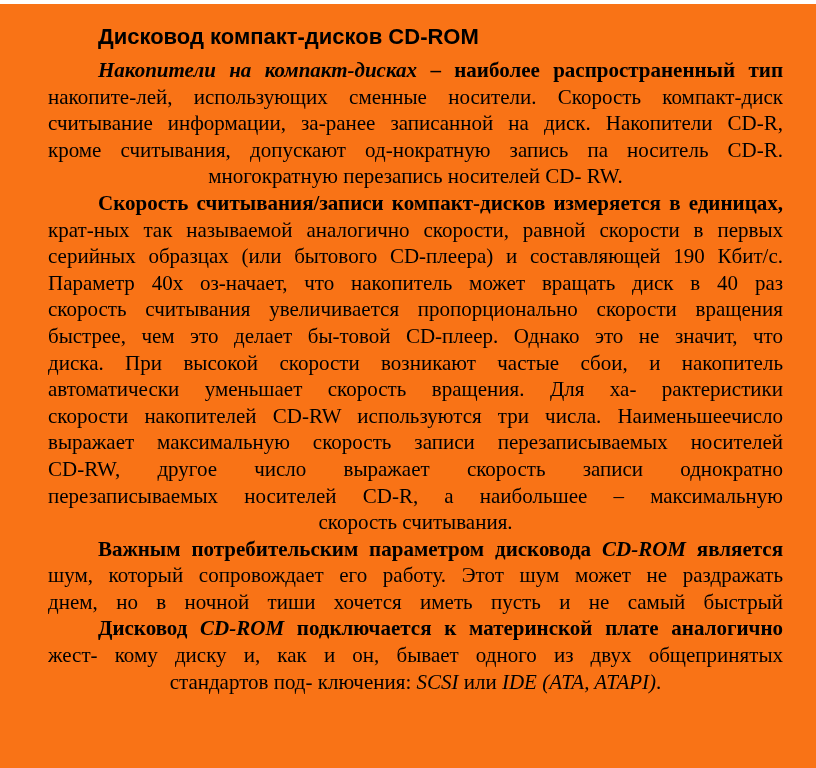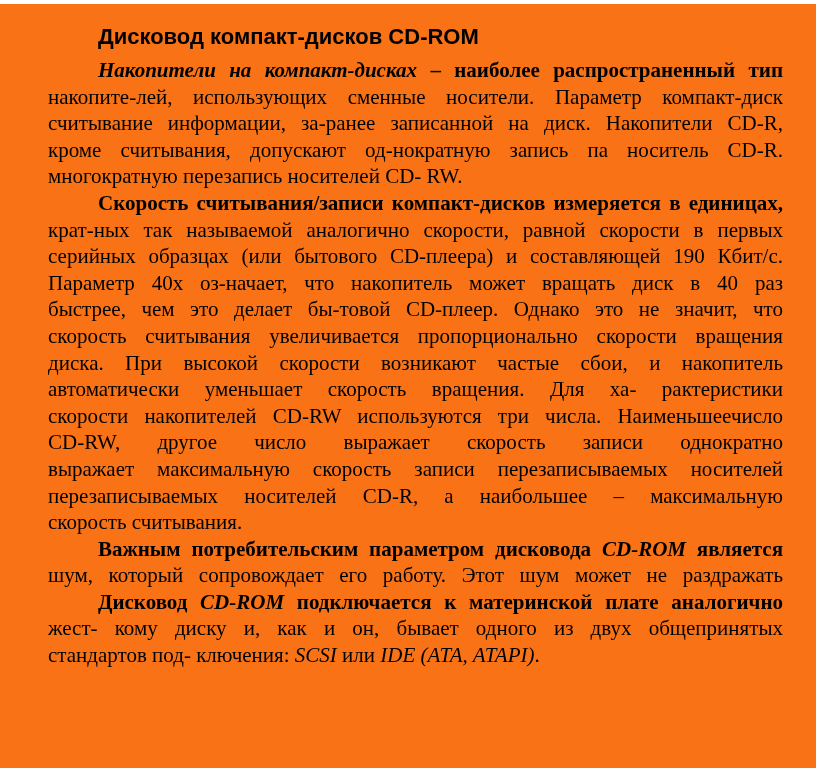--- a/index.html
+++ b/index.html
@@ -47,61 +47,62 @@
     text-align: justify;
     white-space: normal;
   }
   .line.j::after {
     content: "";
     display: inline-block;
     width: 100%;
     height: 0;
   }
   .line.last {
-    text-align: left;
+    text-align: center;
   }
   .line.ind {
     text-indent: 50px;
     font-weight: bold;
   }
   .it {
     font-style: italic;
   }
 </style>
 </head>
 <body>
 
 <div class="page">
   <h1 class="doc-title">Дисковод компакт-дисков CD-ROM</h1>
   <div class="doc-body">
       <div class="para">
         <div class="line j ind"><span class="it">Накопители на компакт-дисках</span><span> – наиболее распространенный тип</span></div>
-        <div class="line j"><span>накопите-лей, использующих сменные носители. Параметр компакт-диск</span></div>
+        <div class="line j"><span>накопите-лей, использующих сменные носители. Скорость компакт-диск</span></div>
         <div class="line j"><span>считывание информации, за-ранее записанной на диск. Накопители CD-R,</span></div>
         <div class="line j"><span>кроме считывания, допускают од-нократную запись па носитель CD-R.</span></div>
         <div class="line last"><span>многократную перезапись носителей CD- RW.</span></div>
       </div>
       <div class="para">
         <div class="line j ind"><span>Скорость считывания/записи компакт-дисков измеряется в единицах,</span></div>
         <div class="line j"><span>крат-ных так называемой аналогично скорости, равной скорости в первых</span></div>
         <div class="line j"><span>серийных образцах (или бытового CD-плеера) и составляющей 190 Кбит/с.</span></div>
         <div class="line j"><span>Параметр 40x оз-начает, что накопитель может вращать диск в 40 раз</span></div>
+        <div class="line j"><span>скорость считывания увеличивается пропорционально скорости вращения</span></div>
         <div class="line j"><span>быстрее, чем это делает бы-товой CD-плеер. Однако это не значит, что</span></div>
-        <div class="line j"><span>скорость считывания увеличивается пропорционально скорости вращения</span></div>
         <div class="line j"><span>диска. При высокой скорости возникают частые сбои, и накопитель</span></div>
         <div class="line j"><span>автоматически уменьшает скорость вращения. Для ха- рактеристики</span></div>
         <div class="line j"><span>скорости накопителей CD-RW используются три числа. Наименьшеечисло</span></div>
+        <div class="line j"><span>выражает максимальную скорость записи перезаписываемых носителей</span></div>
         <div class="line j"><span>CD-RW, другое число выражает скорость записи однократно</span></div>
-        <div class="line j"><span>выражает максимальную скорость записи перезаписываемых носителей</span></div>
         <div class="line j"><span>перезаписываемых носителей CD-R, а наибольшее – максимальную</span></div>
         <div class="line last"><span>скорость считывания.</span></div>
       </div>
       <div class="para">
         <div class="line j ind"><span>Важным потребительским параметром дисковода </span><span class="it">CD-ROM</span><span> является</span></div>
         <div class="line j"><span>шум, который сопровождает его работу. Этот шум может не раздражать</span></div>
+        <div class="line j"><span>днем, но в ночной тиши хочется иметь пусть и не самый быстрый</span></div>
       </div>
       <div class="para">
         <div class="line j ind"><span>Дисковод </span><span class="it">CD-ROM</span><span> подключается к материнской плате аналогично</span></div>
         <div class="line j"><span>жест- кому диску и, как и он, бывает одного из двух общепринятых</span></div>
         <div class="line last"><span>стандартов под- ключения: </span><span class="it">SCSI</span><span> или </span><span class="it">IDE</span><span> </span><span class="it">(ATA, ATAPI)</span><span>.</span></div>
       </div>
     </div>
 </div>
 
 </body></html>

